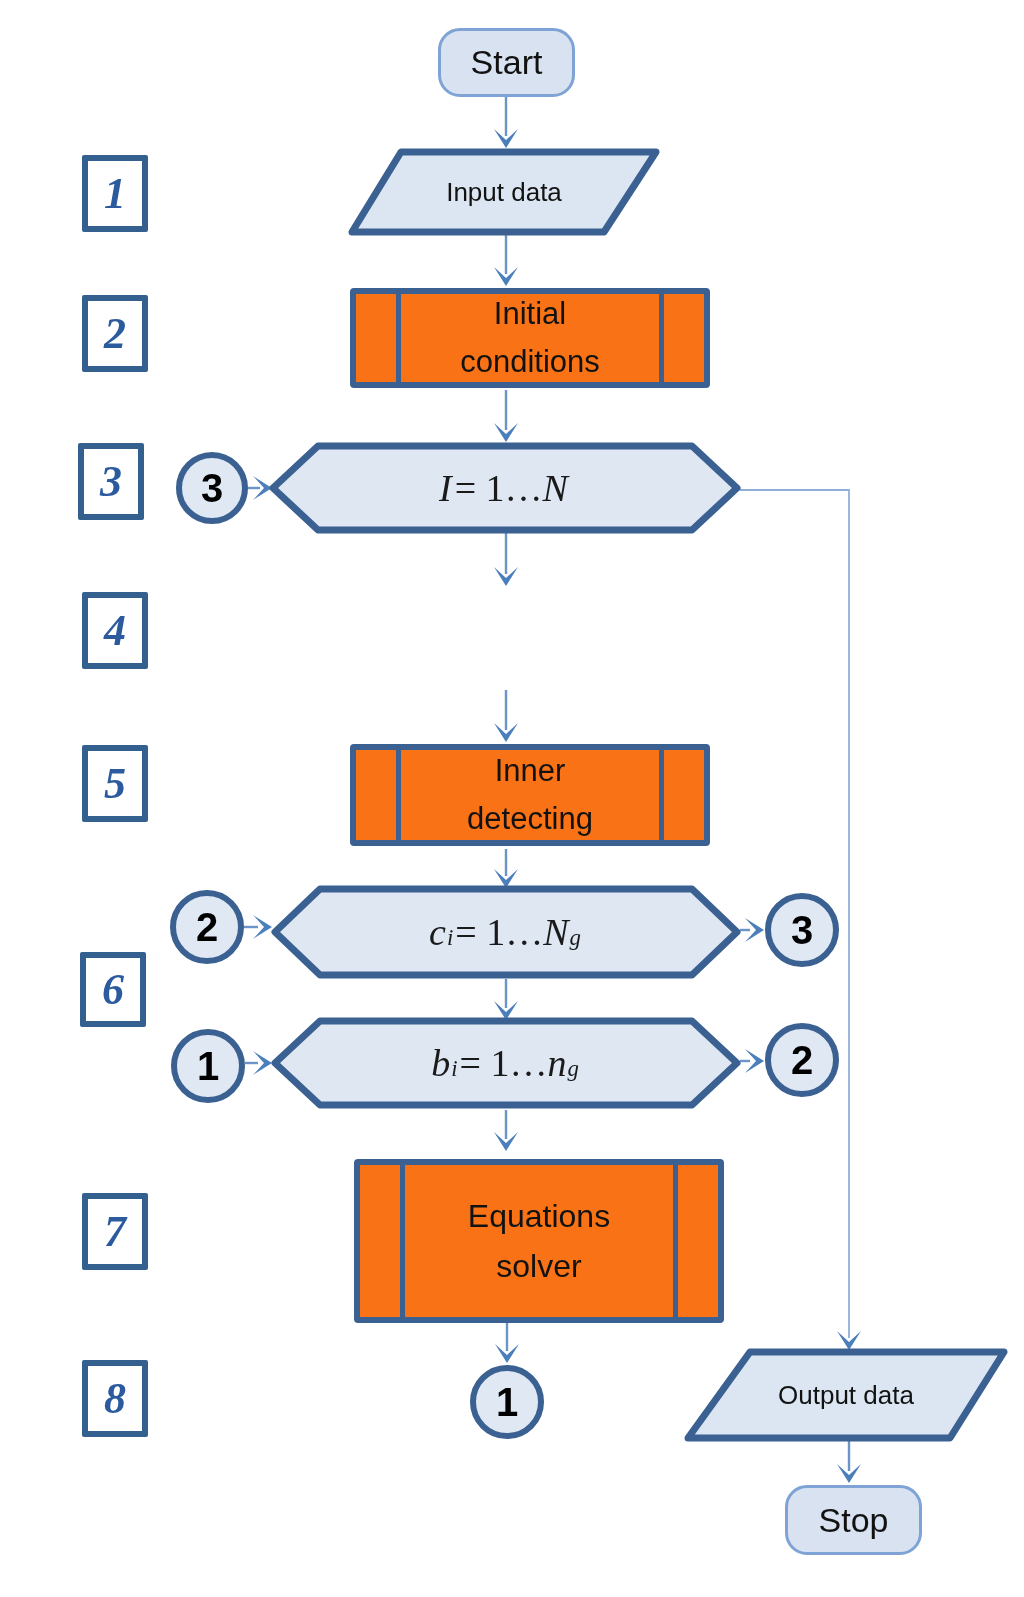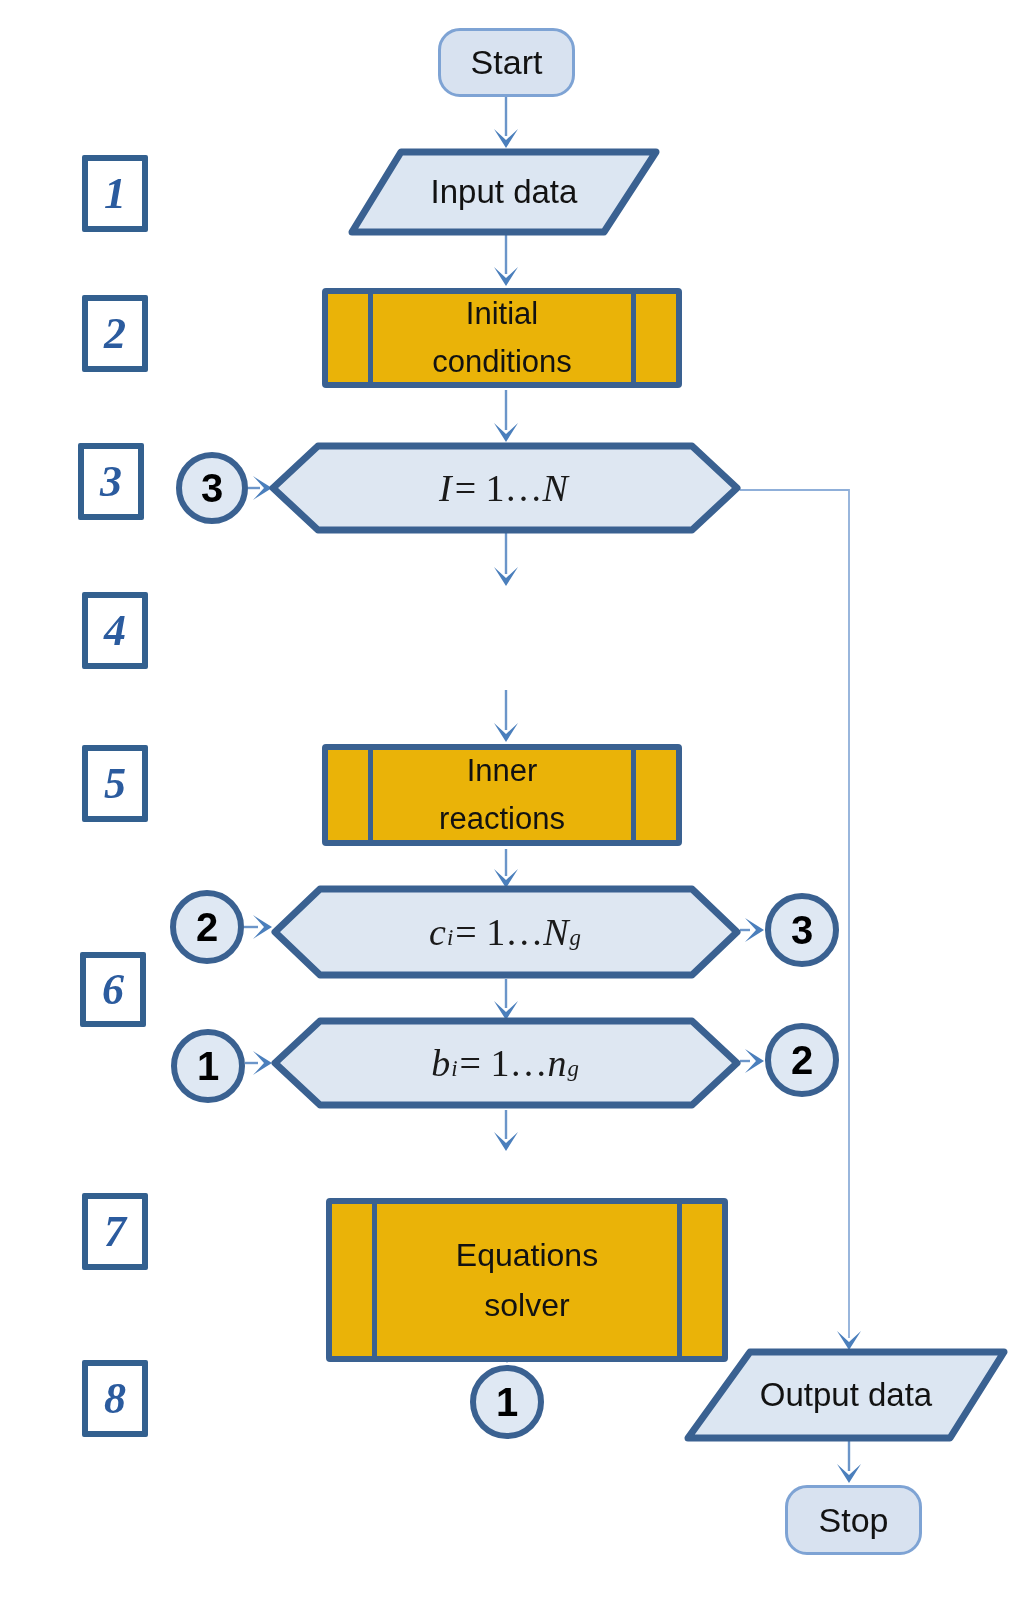--- a/index.html
+++ b/index.html
@@ -6,30 +6,30 @@
   #canvas{position:relative;width:1024px;height:1597px;background:#ffffff;overflow:hidden;
           font-family:"Liberation Sans", sans-serif;}
   svg.connectors{position:absolute;left:0;top:0;pointer-events:none;}
   .shaft{stroke:#6b95c9;stroke-width:2.4;fill:none;}
   .loopline{stroke:#8fafd9;stroke-width:1.8;fill:none;}
   .head{fill:#4b7fbc;stroke:none;}
 
   .node{position:absolute;box-sizing:border-box;display:flex;align-items:center;justify-content:center;
         color:#121212;text-align:center;}
   .terminator{background:#d8e2f0;border:3px solid #7ea3d4;border-radius:22px;font-size:34px;}
-  .subbox{background:#eab308;border:6px solid #3a6191;border-radius:4px;flex-direction:column;
-          font-size:31px;line-height:48px;}
+  .subbox{background:#f97316;border:6px solid #3a6191;border-radius:4px;flex-direction:column;
+          font-size:31px;line-height:48px;margin-left:28px;}
   .subbar{position:absolute;top:0;bottom:0;width:5px;background:#3a6191;}
   .subbar.l{left:40px;} .subbar.r{right:40px;}
   .eqbox{font-size:32px;line-height:50px;}
 
   .shapewrap{position:absolute;}
   .shapewrap svg{position:absolute;left:0;top:0;}
   .shapelabel{position:absolute;left:0;top:0;right:0;bottom:0;display:flex;align-items:center;
-              justify-content:center;color:#121212;font-size:33px;}
+              justify-content:center;color:#121212;font-size:26px;}
 
   .math{font-family:"Liberation Serif", serif;font-size:38px;color:#1a1a1a;}
   .math .mi{font-style:italic;}
   .math .mn{font-style:normal;}
   .math sub{font-style:italic;font-size:0.6em;position:relative;bottom:-0.28em;margin-left:1px;margin-right:2px;}
 
   .stepsq{position:absolute;box-sizing:border-box;background:#ffffff;border:6px solid #33608f;border-radius:2px;
           display:flex;align-items:center;justify-content:center;
           font-family:"Liberation Serif", serif;font-weight:bold;font-style:italic;
           font-size:44px;color:#2b5b9e;}
@@ -169,21 +169,21 @@
         <span class="mi">N</span>
         <sub></sub>
     </div>
   </div>
 
 
   <div class="node subbox" style="left:322px;top:744px;width:360px;height:102px;">
     <div class="subbar l"></div>
     <div class="subbar r"></div>
     <span>Inner</span>
-    <span>reactions</span>
+    <span>detecting</span>
   </div>
 
   <div class="connc" style="left:170px;top:890px;width:74px;height:74px;">
     <span>2</span>
   </div>
 
   <div class="shapewrap" style="left:271px;top:884px;width:470px;height:96px;">
     <svg width="470" height="96" viewBox="0 0 470 96">
       <polygon points="4,48 49,5 421,5 466,48 421,91 49,91" fill="#dee7f2" stroke="#3a6191" stroke-width="7" stroke-linejoin="round"></polygon>
     </svg>
@@ -214,21 +214,21 @@
         <span class="mn"> = 1…</span>
         <span class="mi">n</span>
         <sub>g</sub>
     </div>
   </div>
 
   <div class="connc" style="left:765px;top:1023px;width:74px;height:74px;">
     <span>2</span>
   </div>
 
-  <div class="node subbox eqbox" style="left:326px;top:1198px;width:402px;height:164px;">
+  <div class="node subbox eqbox" style="left:326px;top:1159px;width:370px;height:164px;">
     <div class="subbar l"></div>
     <div class="subbar r"></div>
     <span>Equations</span>
     <span>solver</span>
   </div>
 
   <div class="connc" style="left:470px;top:1365px;width:74px;height:74px;">
     <span>1</span>
   </div>
 

